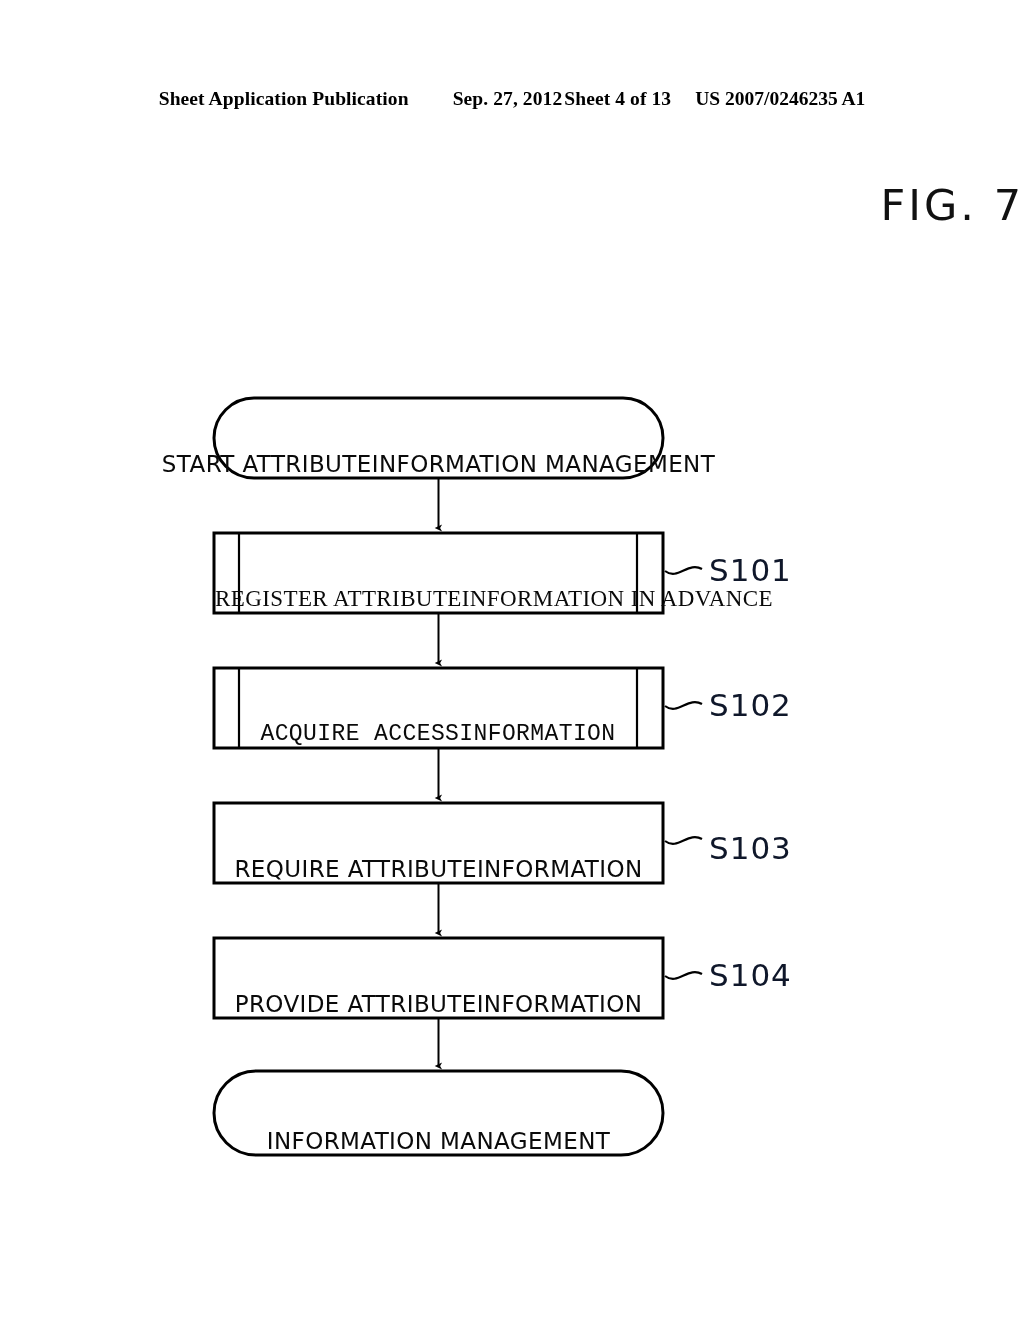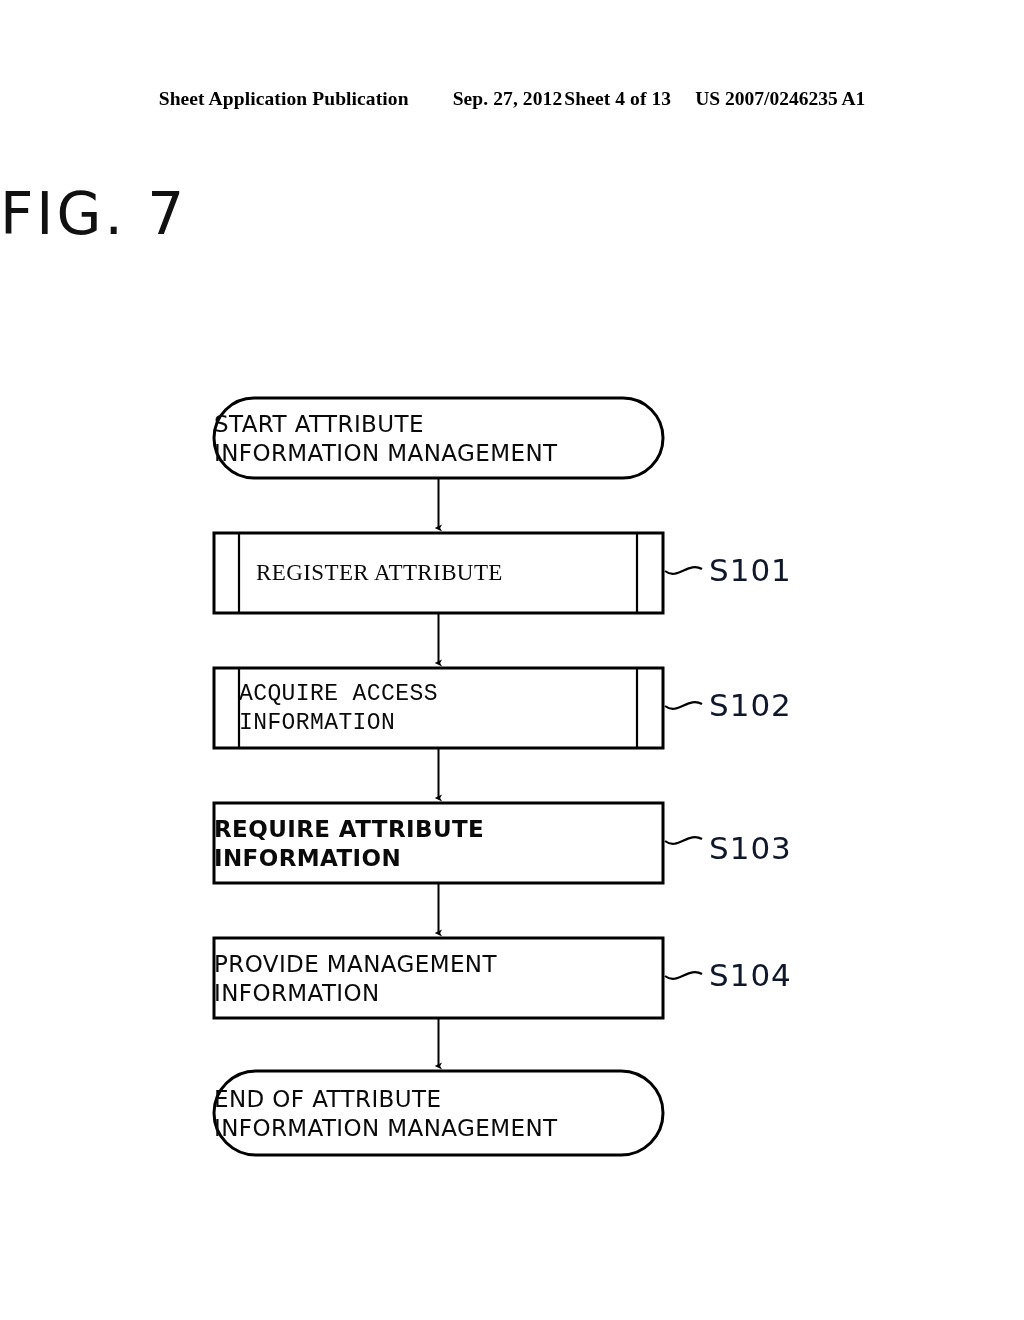--- a/index.html
+++ b/index.html
@@ -35,44 +35,44 @@
   .pub-header .seg-date  { margin-right: 2px; }
   .pub-header .seg-sheet { margin-right: 24px; }
   .pub-header .seg-number { letter-spacing: 0px; }
 
   
   .fig-title {
     position: absolute;
     top: 180px;
     left: 0;
     width: 1024px;
-    text-align: left;
+    text-align: right;
     font-family: "DejaVu Sans", sans-serif;
-    font-size: 58px;
+    font-size: 43px;
     font-weight: 400;
     letter-spacing: 3px;
     color: #111111;
   }
 
   
   #flow-canvas {
     position: absolute;
     left: 0;
     top: 0;
     width: 1024px;
     height: 1320px;
     pointer-events: none;
   }
 
   
   .node-text {
     position: absolute;
     display: flex;
-    flex-direction: column;
-    align-items: flex-start;
+    flex-direction: row;
+    align-items: flex-end;
     justify-content: center;
     text-align: center;
     font-family: "DejaVu Sans", sans-serif;
     font-size: 23px;
     line-height: 28px;
     letter-spacing: 0.4px;
     color: #0a0a0a;
     white-space: nowrap;
   }
   .node-text .line2 { margin-top: 1px; }
@@ -148,38 +148,38 @@
   </g>
 </svg>
 
 <div class="node-text" style="left:214px; top:398px; width:449px; height:80px;">
   <span class="line1">START ATTRIBUTE</span>
   <span class="line2">INFORMATION MANAGEMENT</span>
 </div>
 
 <div class="node-text" style="left:256px; top:533px; width:476px; height:80px;font-family:Liberation Serif, serif;">
   <span class="line1">REGISTER ATTRIBUTE</span>
+  <span class="line2">INFORMATION IN ADVANCE</span>
 </div>
 
 <div class="node-text" style="left:239px; top:668px; width:398px; height:80px;font-family:Liberation Mono, monospace;">
   <span class="line1">ACQUIRE ACCESS</span>
   <span class="line2">INFORMATION</span>
 </div>
 
-<div class="node-text" style="left:214px; top:803px; width:449px; height:80px;font-weight:bold;">
+<div class="node-text" style="left:214px; top:803px; width:449px; height:80px;">
   <span class="line1">REQUIRE ATTRIBUTE</span>
   <span class="line2">INFORMATION</span>
 </div>
 
 <div class="node-text" style="left:214px; top:938px; width:449px; height:80px;">
-  <span class="line1">PROVIDE MANAGEMENT</span>
+  <span class="line1">PROVIDE ATTRIBUTE</span>
   <span class="line2">INFORMATION</span>
 </div>
 
 <div class="node-text" style="left:214px; top:1071px; width:449px; height:84px;">
-  <span class="line1">END OF ATTRIBUTE</span>
   <span class="line2">INFORMATION MANAGEMENT</span>
 </div>
 
 <div class="step-label" style="left:709px; top:552px;">S101</div>
 <div class="step-label" style="left:709px; top:687px;">S102</div>
 <div class="step-label" style="left:709px; top:830px;">S103</div>
 <div class="step-label" style="left:709px; top:957px;">S104</div>
 
 </body></html>

